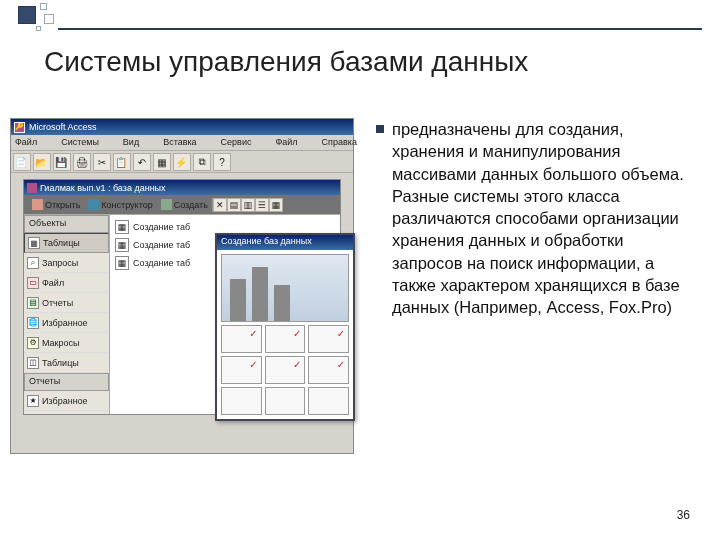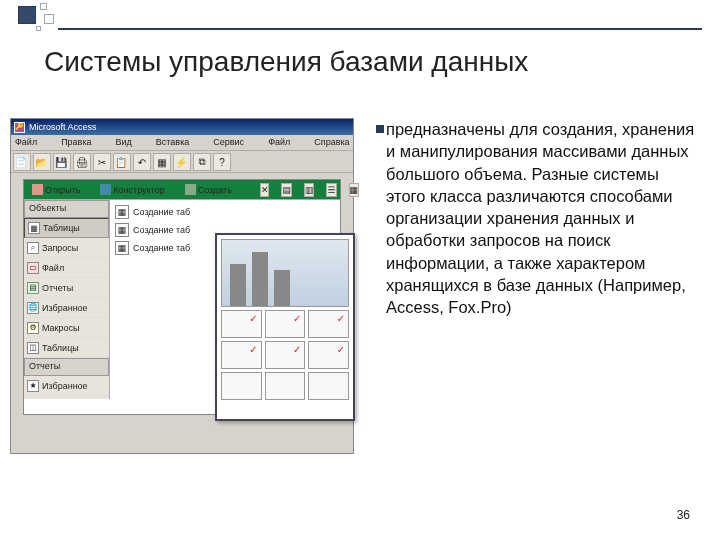--- a/index.html
+++ b/index.html
@@ -15,21 +15,21 @@
 .shot{position:absolute;top:118px;left:10px;width:344px;height:336px;border:1px solid #888;background:#d6d2cc;font-size:9px;color:#222}
 .titlebar{height:16px;background:linear-gradient(#0a246a,#3a6ea5);display:flex;align-items:center;padding:0 3px;color:#fff;font-size:9px}
 .titlebar .ico{width:11px;height:11px;background:#b05088;border:1px solid #fff;margin-right:4px;display:flex;align-items:center;justify-content:center;font-size:7px}
 .menubar{height:16px;background:#d6d2cc;display:flex;gap:24px;padding:2px 4px;font-size:9px;border-bottom:1px solid #b0aca5}
 .menubar span{color:#222}
 .tbar{height:22px;background:#d6d2cc;display:flex;gap:2px;padding:2px;border-bottom:1px solid #b0aca5}
 .tbtn{width:18px;height:18px;border:1px solid #b0aca5;background:#ece8e0;display:flex;align-items:center;justify-content:center;font-size:10px}
 .inner{position:absolute;top:60px;left:12px;width:318px;height:236px;border:1px solid #888;background:#fff}
 .innertb{height:15px;background:linear-gradient(#0a246a,#3a6ea5);color:#fff;font-size:9px;padding:1px 3px;display:flex;align-items:center}
 .innertb .ico{width:10px;height:10px;background:#b05088;margin-right:3px}
-.intool{height:20px;background:#15803d;display:flex;gap:12px;padding:2px 4px;font-size:9px;align-items:center;border-bottom:1px solid #b0aca5}
+.intool{height:20px;background:#737373;display:flex;gap:0;padding:2px 4px;font-size:9px;align-items:center;border-bottom:1px solid #b0aca5}
 .intool .bt{display:flex;align-items:center;gap:2px;padding:1px 3px;border:1px solid transparent}
 .intool .bt .i{width:11px;height:11px;background:#888}
 .intool .sep{width:1px;height:14px;background:#999}
 .intool .sm{width:14px;height:14px;border:1px solid #b0aca5;background:#ece8e0;display:flex;align-items:center;justify-content:center}
 .body2{display:flex;height:calc(100% - 35px)}
 .side{width:86px;background:#e8e4dc;border-right:1px solid #b0aca5;display:flex;flex-direction:column}
 .shead{height:18px;background:#d6d2cc;border:1px solid #999;font-size:9px;padding:2px 4px}
 .sitem{height:20px;display:flex;align-items:center;gap:3px;padding:1px 3px;border-bottom:1px solid #ddd;font-size:9px}
 .sitem .si{width:12px;height:12px;border:1px solid #888;background:#fff;display:flex;align-items:center;justify-content:center;font-size:8px}
 .sitem.active{background:#d0ccc4;border:1px inset #999}
@@ -41,21 +41,21 @@
 .wizb{padding:4px;display:flex;flex-direction:column;gap:3px;height:calc(100% - 15px)}
 .wimg{height:70px;background:linear-gradient(#e0e8f0,#c0d0e0);border:1px solid #999;position:relative}
 .bldg{position:absolute;background:#888;width:16px}
 .b1{height:42px;left:8px;bottom:0}
 .b2{height:54px;left:30px;bottom:0}
 .b3{height:36px;left:52px;bottom:0}
 .wrow{display:flex;gap:3px}
 .wcell{flex:1;height:28px;border:1px solid #999;background:#f8f8f8;position:relative}
 .wcell .ck{position:absolute;top:2px;right:3px;color:#c22;font-size:10px}
 .text{position:absolute;top:118px;left:376px;right:22px;font-size:16.5px;line-height:1.35;color:#111}
-.bullet{display:flex;gap:2px}
+.bullet{display:flex;gap:8px}
 .bmark{width:8px;height:8px;background:#2a3a55;margin-top:7px;flex-shrink:0}
 .pgn{position:absolute;bottom:18px;right:30px;font-size:12px;font-weight:400;color:#222}
 </style>
 </head>
 <body>
 
 <div class="decor">
   <div class="sq sq1"></div>
     <div class="sq sq2"></div>
     <div class="sq sq3"></div>
@@ -64,41 +64,45 @@
 <div class="rule"></div>
 <div class="title">Системы управления базами данных</div>
 
 <div class="shot">
   <div class="titlebar">
     <div class="ico">🔑</div>
     <span>Microsoft Access</span>
   </div>
   <div class="menubar">
     <span>Файл</span>
-    <span>Правка</span>
+    <span>Системы</span>
     <span>Вид</span>
     <span>Вставка</span>
     <span>Сервис</span>
     <span>Файл</span>
     <span>Справка</span>
   </div>
   <div class="tbar">
     <div class="tbtn">📄</div>
     <div class="tbtn">📂</div>
     <div class="tbtn">💾</div>
     <div class="tbtn">🖨</div>
     <div class="tbtn">✂</div>
     <div class="tbtn">📋</div>
     <div class="tbtn">↶</div>
     <div class="tbtn">▦</div>
     <div class="tbtn">⚡</div>
     <div class="tbtn">⧉</div>
     <div class="tbtn">?</div>
   </div>
   <div class="inner">
+    <div class="innertb">
+      <div class="ico"></div>
+      <span>Гиалмак вып.v1 : база данных</span>
+    </div>
     <div class="intool">
       <div class="bt">
           <div class="i" style="background:#d98"></div>
           <span>Открыть</span>
         </div>
       <div class="bt">
           <div class="i" style="background:#48a"></div>
           <span>Конструктор</span>
         </div>
       <div class="bt">
@@ -159,20 +163,21 @@
             <span>Создание таб</span>
           </div>
         <div class="litem">
             <div class="li">▦</div>
             <span>Создание таб</span>
           </div>
       </div>
     </div>
   </div>
   <div class="wiz">
+    <div class="wizt">Создание баз данных</div>
     <div class="wizb">
       <div class="wimg">
         <div class="bldg b1"></div>
           <div class="bldg b2"></div>
           <div class="bldg b3"></div>
       </div>
       <div class="wrow">
         <div class="wcell">
             <span class="ck">✓</span>
           </div>

